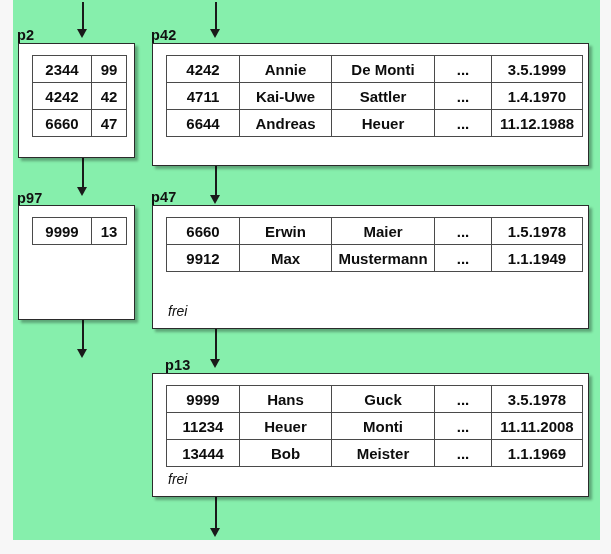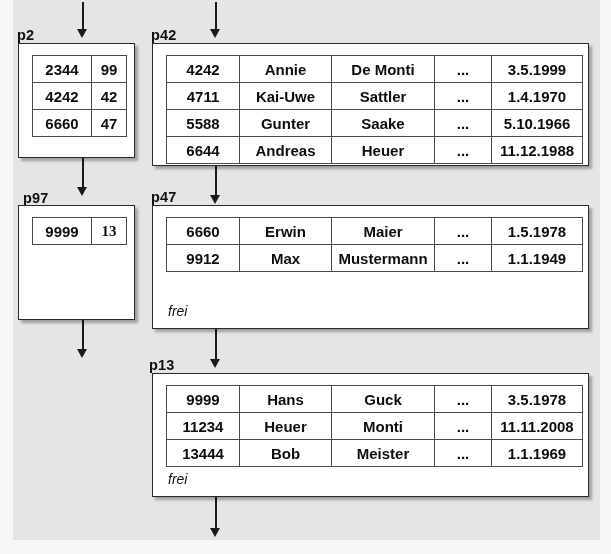--- a/index.html
+++ b/index.html
@@ -12,21 +12,21 @@
     background: #f7f7f7;
     font-family: "Liberation Sans", sans-serif;
     overflow: hidden;
   }
   #canvas {
     position: absolute;
     left: 13px;
     top: 0px;
     width: 587px;
     height: 540px;
-    background: #e5e5e5;
+    background: #86efac;
   }
   
   .node {
     position: absolute;
     background: #ffffff;
     border: 1.5px solid #2b2b2b;
     box-shadow: 2.5px 2.5px 2.5px rgba(0,0,0,0.30);
     box-sizing: border-box;
   }
   .node-label {
@@ -155,44 +155,37 @@
         <td style="width:90px;">3.5.1999</td>
       </tr>
       <tr>
         <td>4711</td>
         <td>Kai-Uwe</td>
         <td>Sattler</td>
         <td>...</td>
         <td>1.4.1970</td>
       </tr>
       <tr>
-        <td>5588</td>
-        <td>Gunter</td>
-        <td>Saake</td>
-        <td>...</td>
-        <td>5.10.1966</td>
-      </tr>
-      <tr>
         <td>6644</td>
         <td>Andreas</td>
         <td>Heuer</td>
         <td>...</td>
         <td>11.12.1988</td>
       </tr>
     </tbody>
       </table>
   </div>
 
-  <div class="node-label" style="left:4px; top:190px;margin-left:6px;">p97</div>
+  <div class="node-label" style="left:4px; top:190px;">p97</div>
   <div class="node" style="left:5px; top:205px; width:117px; height:115px;">
     <table class="grid" style="left:13px; top:11px; width:92px;">
       <tbody>
           <tr>
         <td style="width:58px;">9999</td>
-        <td style="width:34px;font-family:Liberation Serif, serif;">13</td>
+        <td style="width:34px;">13</td>
       </tr>
     </tbody>
       </table>
   </div>
 
   <div class="node-label" style="left:138px; top:189px;">p47</div>
   <div class="node" style="left:139px; top:205px; width:437px; height:124px;">
     <table class="grid" style="left:13px; top:11px; width:411px;">
       <tbody>
           <tr>
@@ -207,21 +200,21 @@
         <td>Max</td>
         <td>Mustermann</td>
         <td>...</td>
         <td>1.1.1949</td>
       </tr>
     </tbody>
       </table>
     <div class="frei" style="left:15px; top:97px;">frei</div>
   </div>
 
-  <div class="node-label" style="left:136px; top:357px;">p13</div>
+  <div class="node-label" style="left:152px; top:357px;">p13</div>
   <div class="node" style="left:139px; top:373px; width:437px; height:124px;">
     <table class="grid" style="left:13px; top:11px; width:411px;">
       <tbody>
           <tr>
         <td style="width:72px;">9999</td>
         <td style="width:91px;">Hans</td>
         <td style="width:102px;">Guck</td>
         <td style="width:56px;">...</td>
         <td style="width:90px;text-align:center;">3.5.1978</td>
       </tr>

